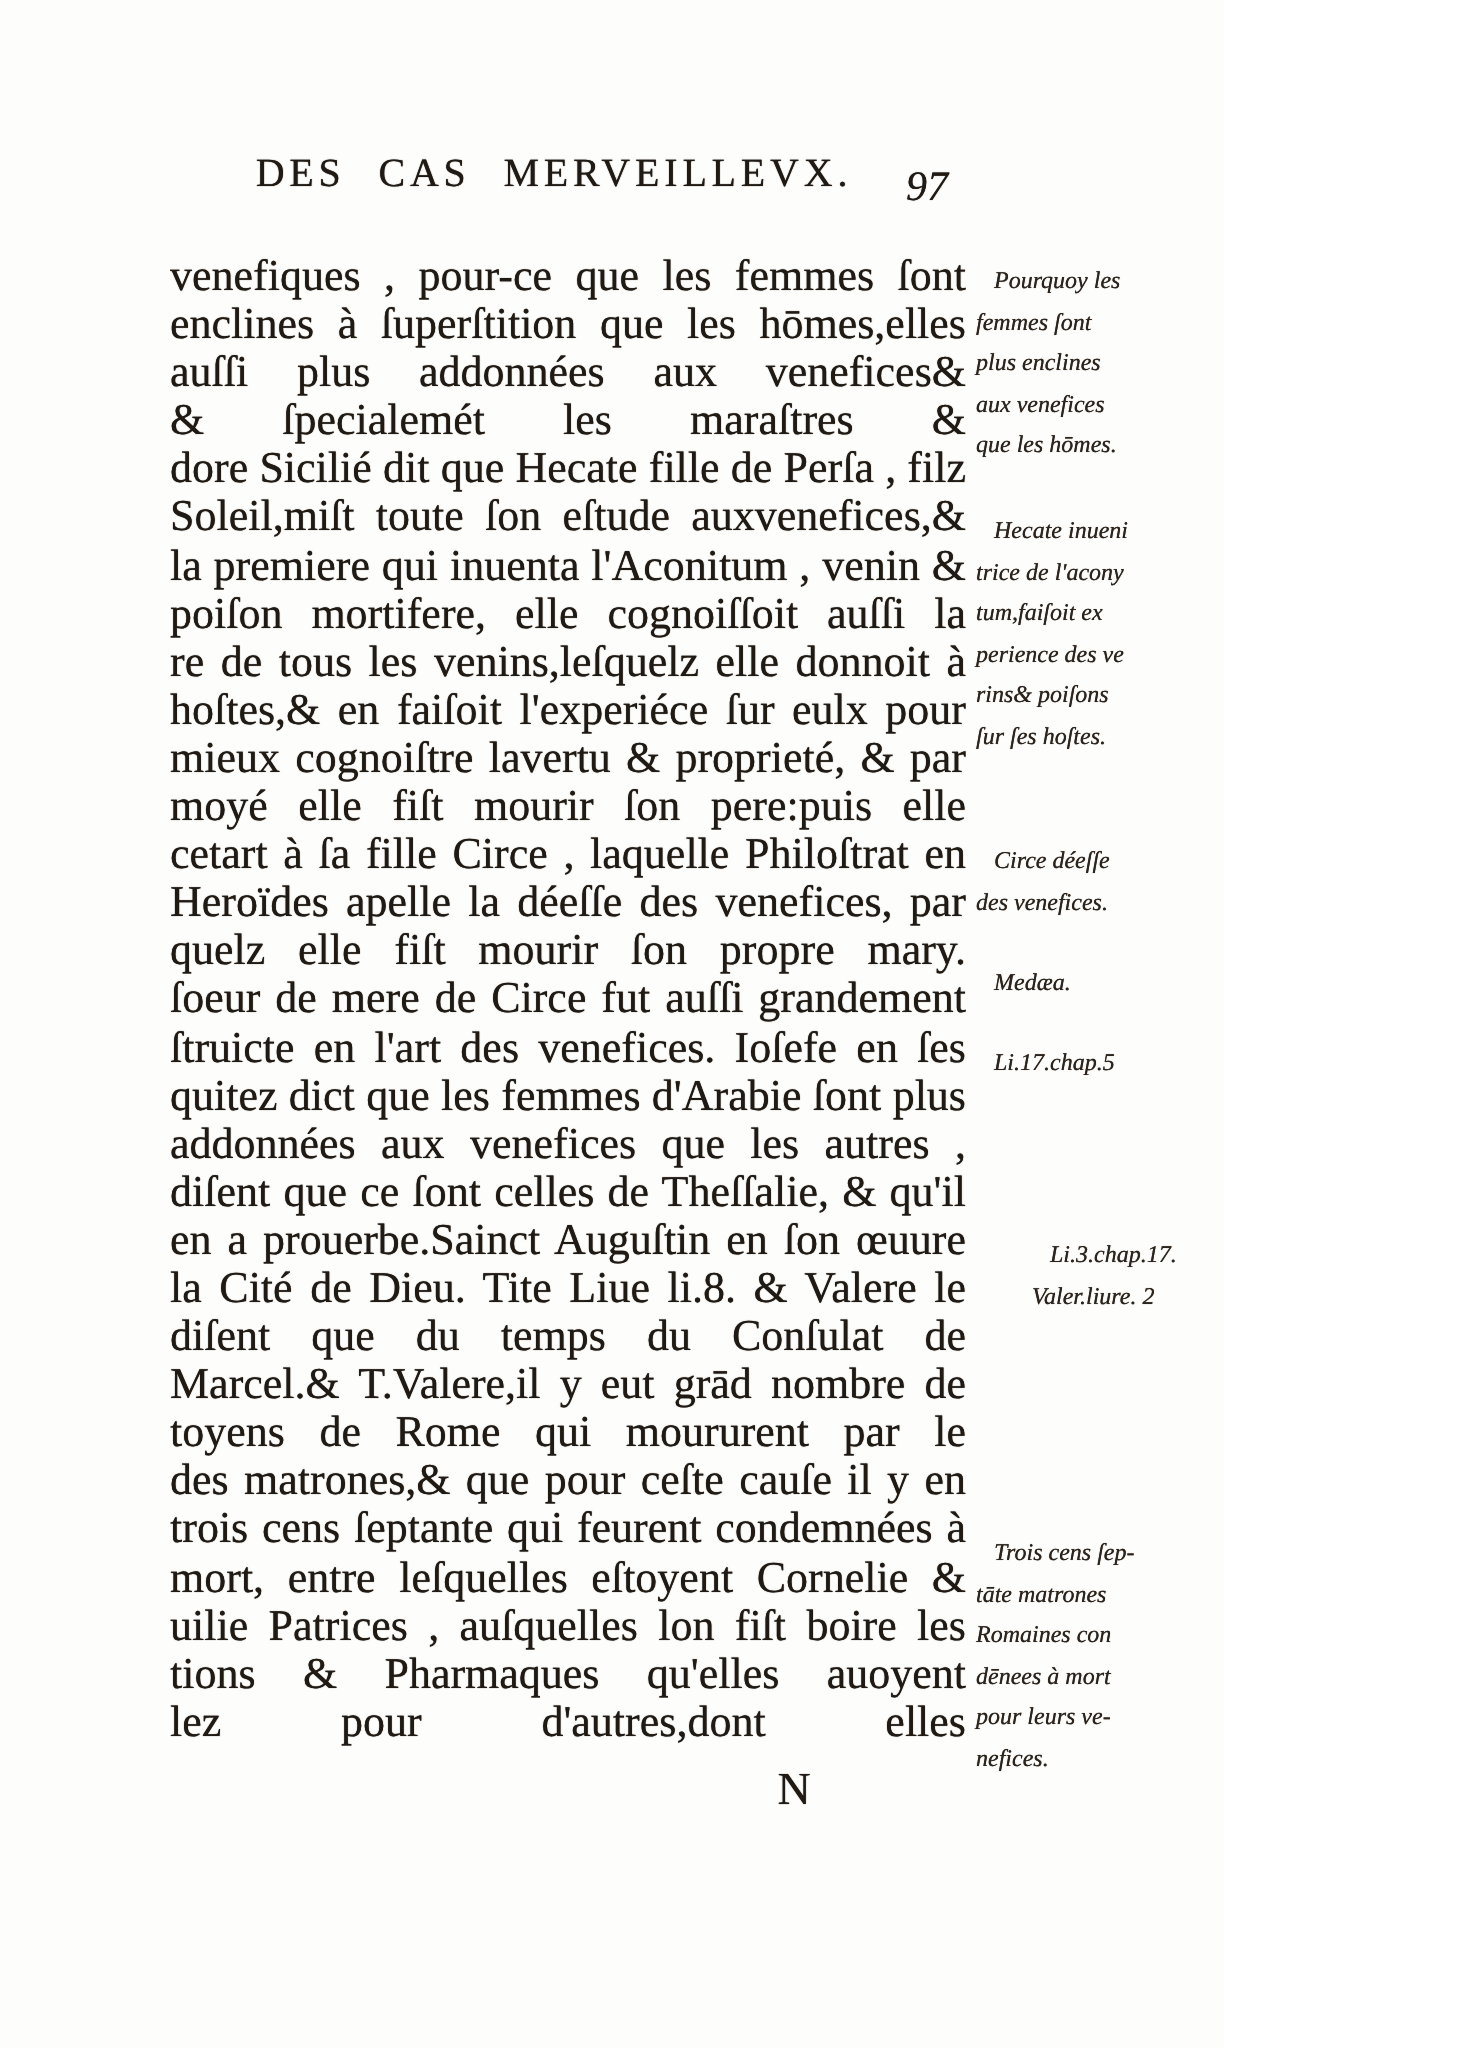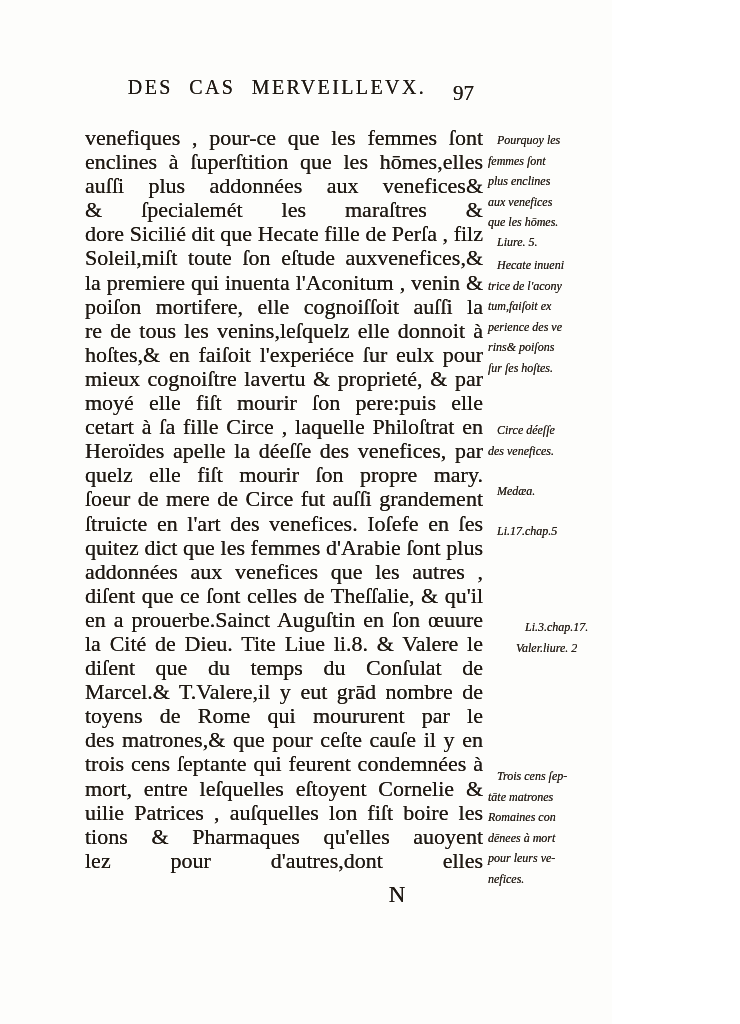--- a/index.html
+++ b/index.html
@@ -14,21 +14,21 @@
   .running-header {
     position:absolute; left:92px; top:76px; width:370px; height:28px;
     text-align:center; white-space:nowrap;
   }
   .header-title {
     font-size:20px; letter-spacing:2.4px; word-spacing:9px;
     text-shadow:0 0 0.5px currentColor;
   }
   .page-number {
     position:absolute; left:453px; top:81px;
-    font-size:21px;
+    font-style:italic; font-size:21px;
     text-shadow:0 0 0.4px currentColor;
   }
   .body-text {
     position:absolute; left:85px; top:126px; width:398px;
   }
   .body-line {
     font-size:22px; line-height:24.1px; height:24.1px;
     text-align:justify; text-align-last:justify;
     text-shadow:0 0 0.45px currentColor;
     overflow:hidden; white-space:normal;
@@ -95,23 +95,20 @@
     </div>
 
   <div class="margin-notes">
       <div class="margin-note" style="top: 130px;">
         <div class="note-line">Pourquoy les</div>
         <div class="note-line">femmes ſont</div>
         <div class="note-line">plus enclines</div>
         <div class="note-line">aux venefices</div>
         <div class="note-line">que les hōmes.</div>
       </div>
-      <div class="margin-note" style="top: 232px;">
-        <div class="note-line">Liure. 5.</div>
-      </div>
       <div class="margin-note" style="top: 255px;">
         <div class="note-line">Hecate inueni</div>
         <div class="note-line">trice de l'acony</div>
         <div class="note-line">tum,faiſoit ex</div>
         <div class="note-line">perience des ve</div>
         <div class="note-line">rins&amp; poiſons</div>
         <div class="note-line">ſur ſes hoſtes.</div>
       </div>
       <div class="margin-note" style="top: 420px;">
         <div class="note-line">Circe déeſſe</div>

